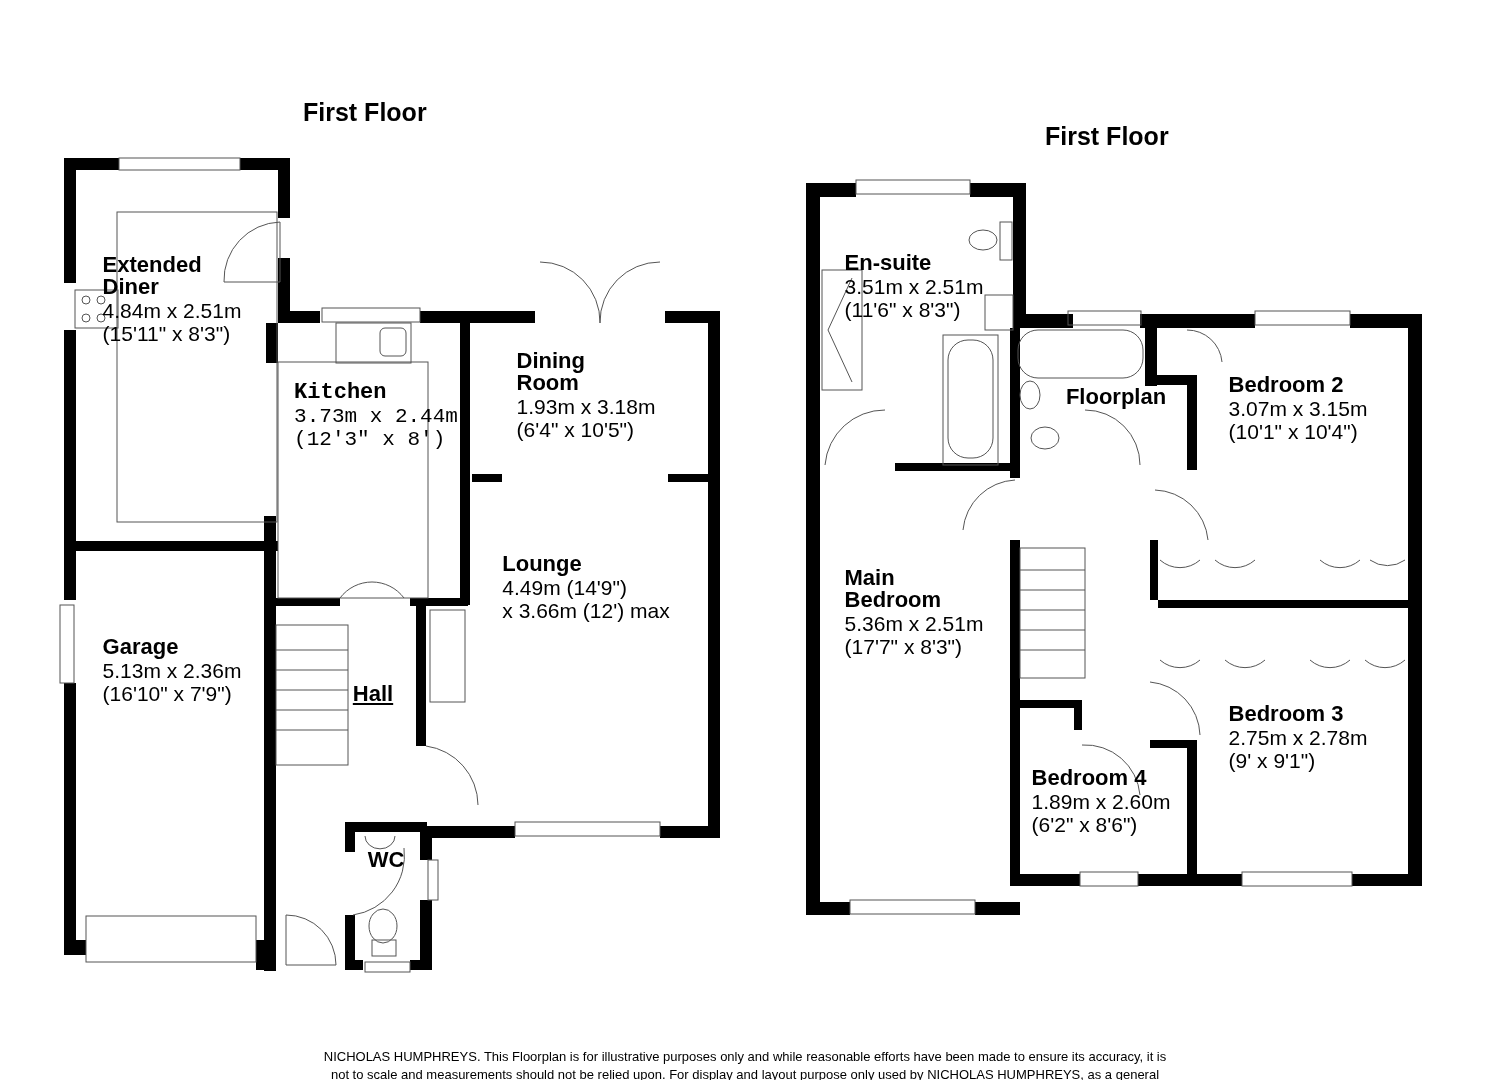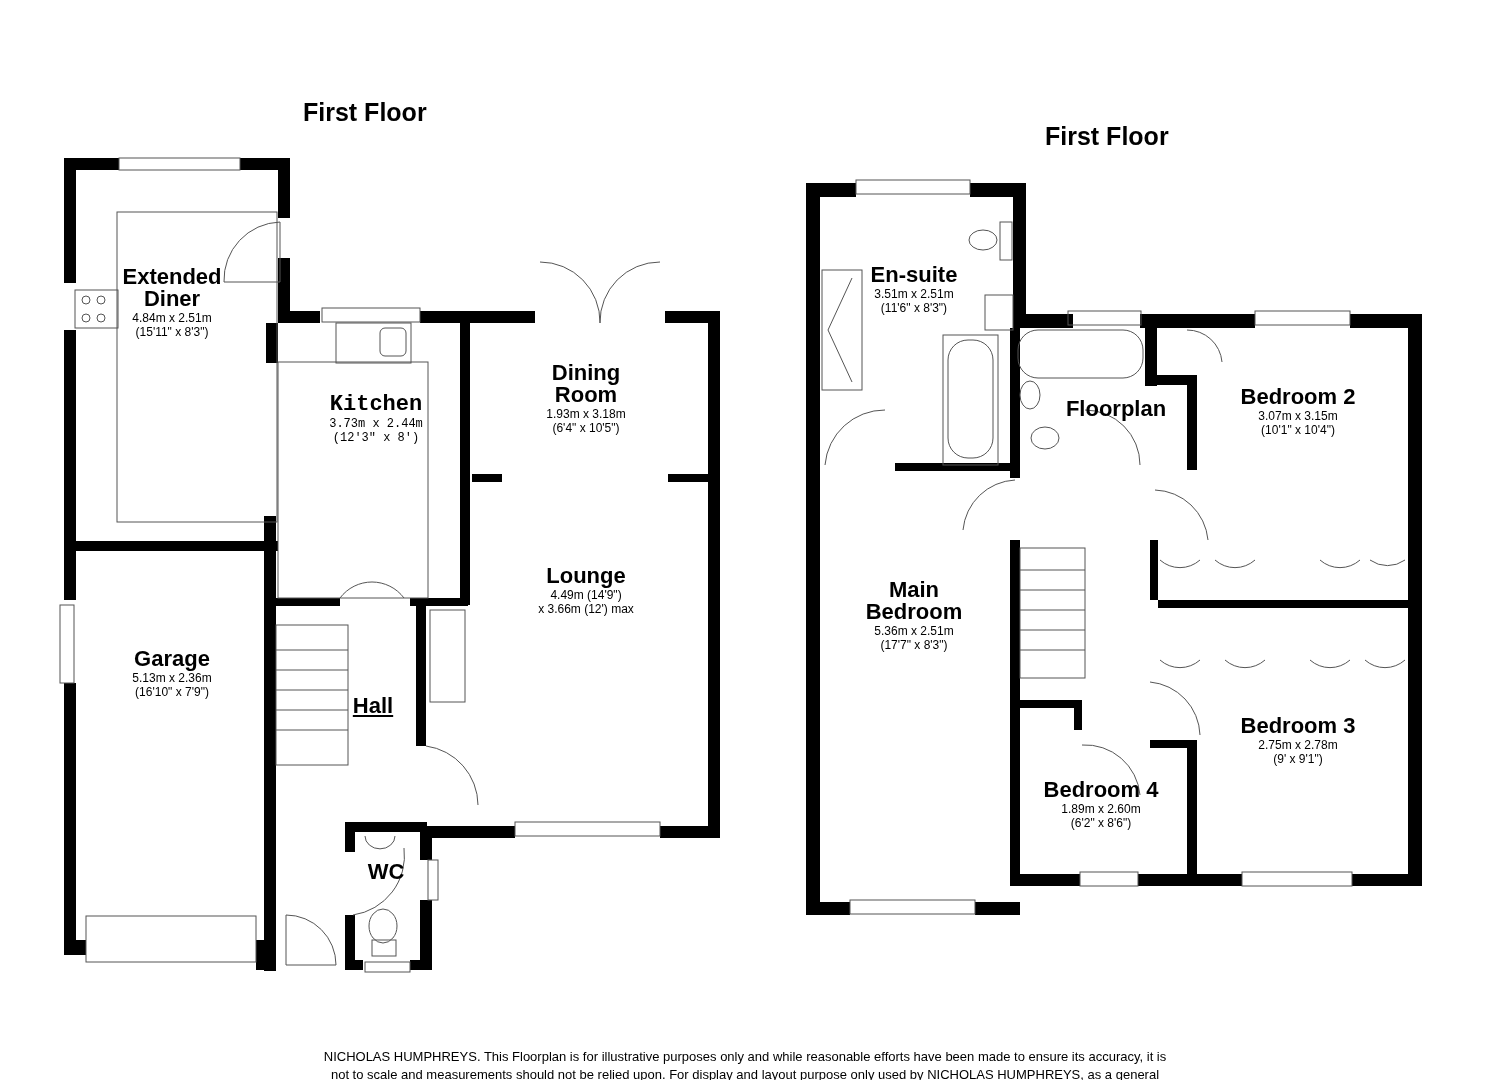--- a/index.html
+++ b/index.html
@@ -1,21 +1,21 @@
 <!DOCTYPE html>
 <html><head>
 <meta charset="utf-8">
 <style>
   html,body{margin:0;padding:0;background:#ffffff;}
   body{width:1485px;height:1080px;position:relative;overflow:hidden;font-family:"Liberation Sans",sans-serif;color:#000;}
   svg.plan{position:absolute;left:0;top:0;}
   .floor-title{position:absolute;font-weight:bold;font-size:25px;white-space:nowrap;}
-  .room{position:absolute;text-align:center;line-height:1.0;transform:translateX(-50%);white-space:nowrap;margin-top:12px;}
+  .room{position:absolute;line-height:1.0;transform:translateX(-50%);white-space:nowrap;}
   .room .nm{font-weight:bold;font-size:22px;display:block;}
-  .room .dm{font-size:12px;display:block;margin-top:2px;}
+  .room .dm{font-size:21px;display:block;margin-top:2px;}
   .footer{position:absolute;left:260px;top:1004px;width:970px;text-align:center;font-size:13px;line-height:18px;margin-top:44px;}
   .footer span{display:block;}
 </style>
 </head>
 <body>
 
 <svg class="plan" width="1485" height="1080" viewBox="0 0 1485 1080">
   <g fill="#000">
 
     <rect x="64" y="158" width="12" height="125"></rect>

